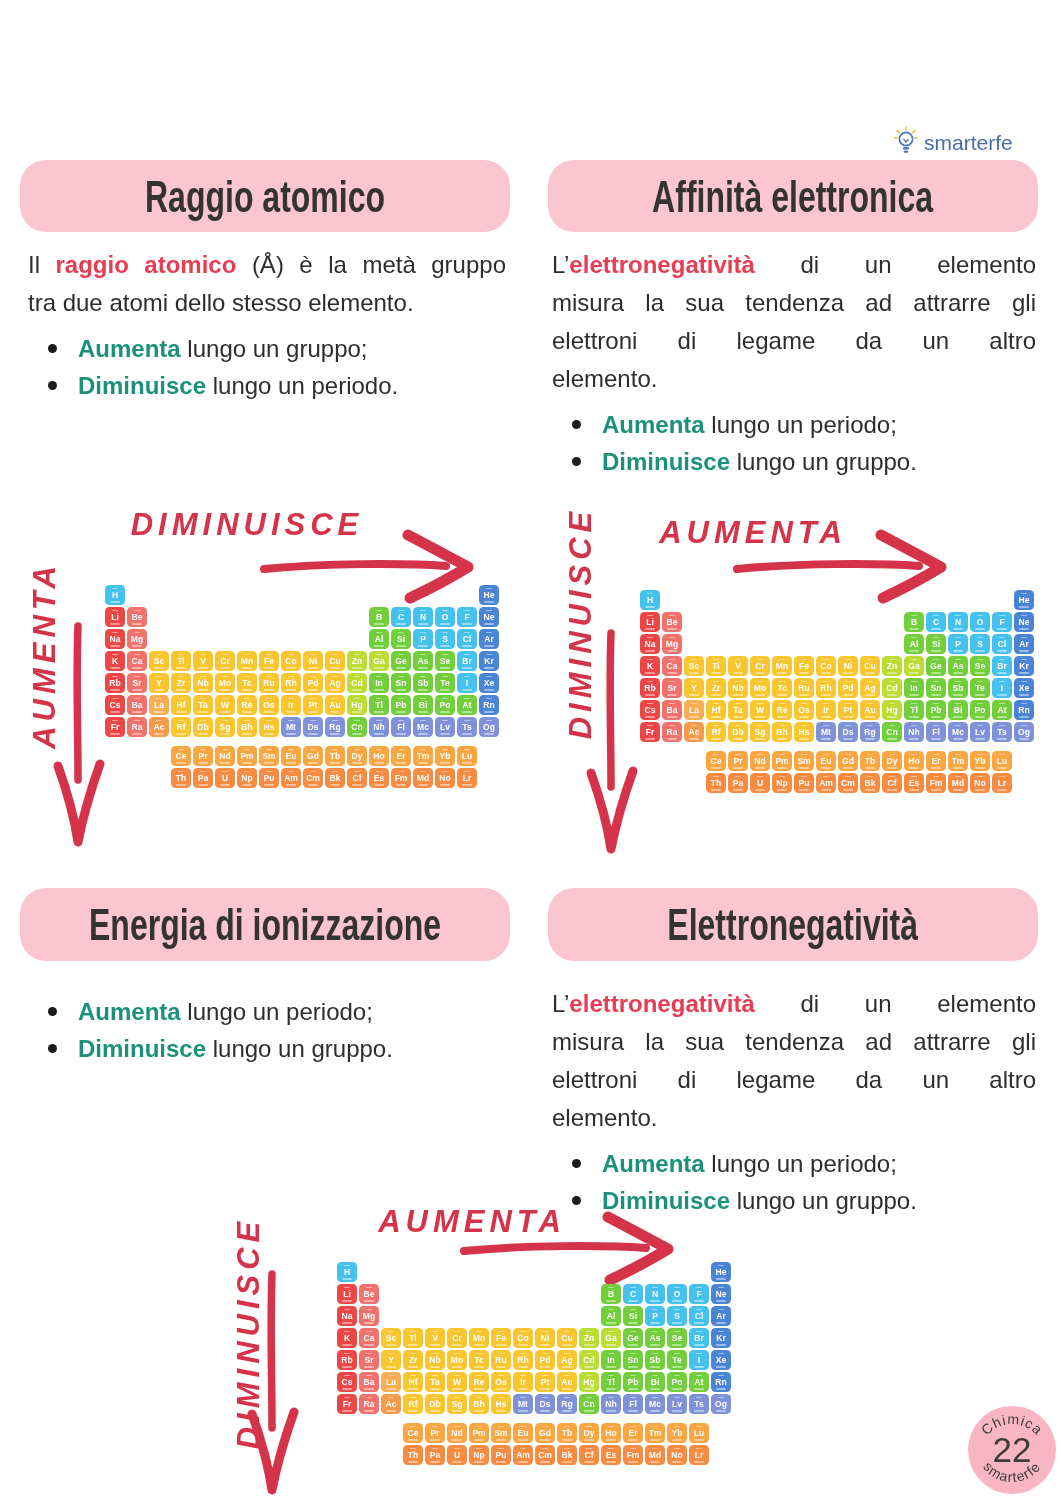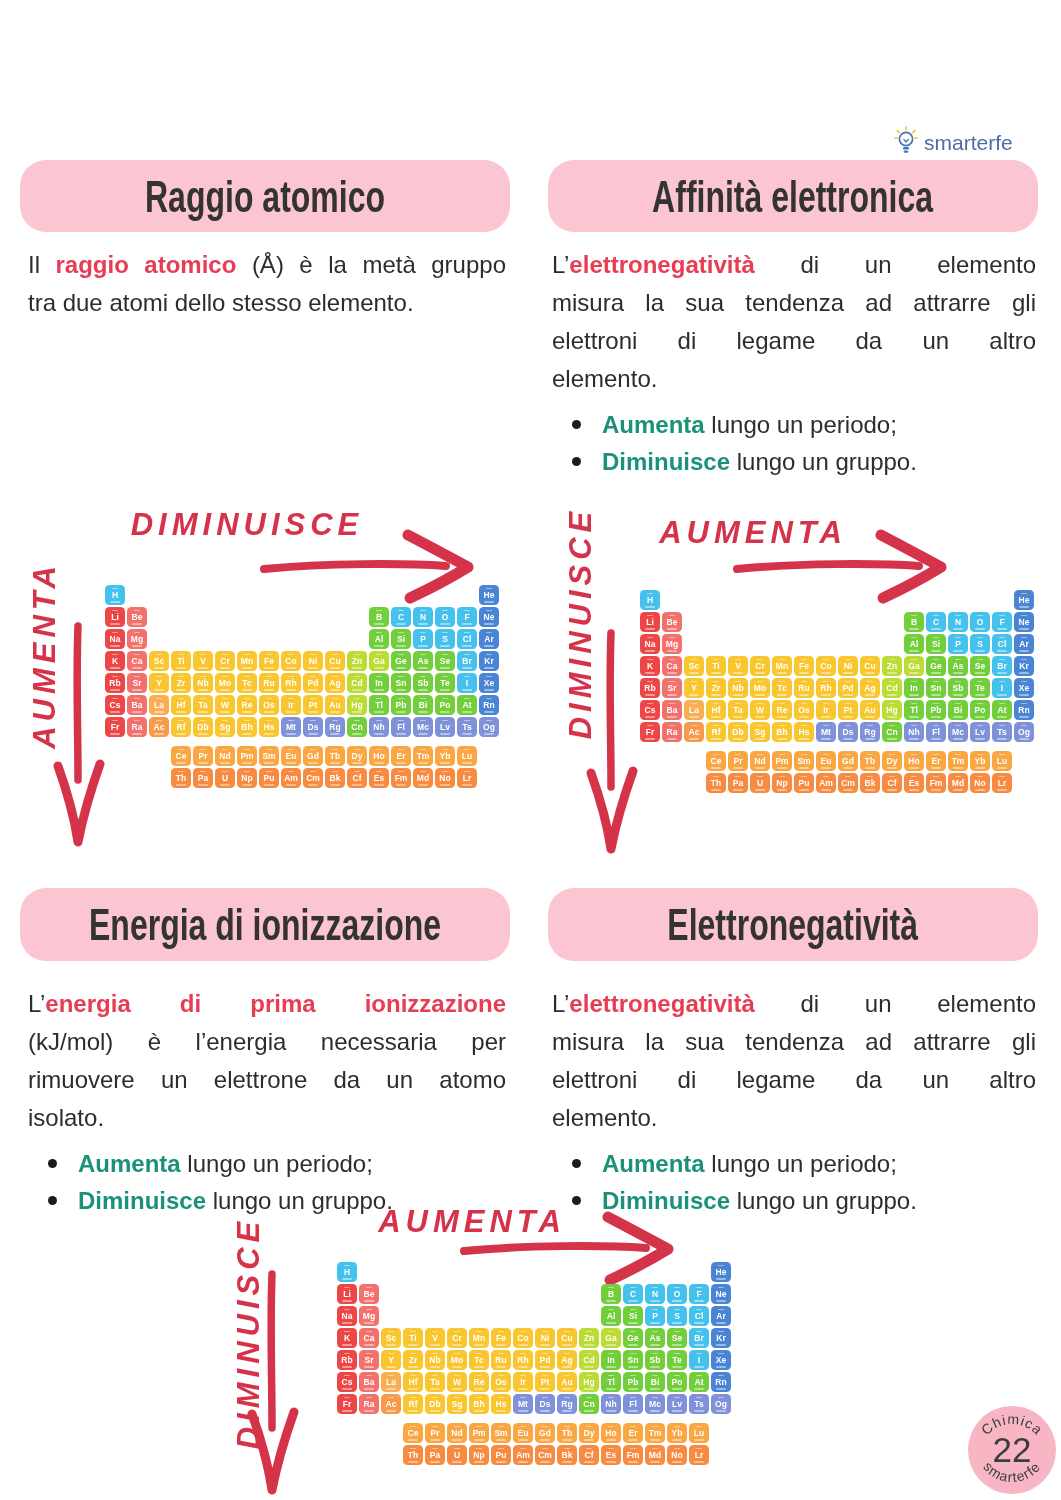--- a/index.html
+++ b/index.html
@@ -98,42 +98,40 @@
   </div>
   <div class="sec-header" style="left:548px;top:888px;width:490px;height:73px;">
     <div class="sec-title">Elettronegatività</div>
   </div>
 
   <div class="body-block" style="left:28px;top:246px;width:478px;">
     <div class="para">
         <div class="paraline"><span>Il </span><span class="kw-red">raggio atomico</span><span> (Å) è la metà gruppo</span></div>
         <div class="paraline lastline"><span>tra due atomi dello stesso elemento.</span></div>
       </div>
+    <ul class="bullets">
+      <li><span class="kw-teal">Aumenta</span><span> lungo un gruppo;</span></li>
+      <li><span class="kw-teal">Diminuisce</span><span> lungo un periodo.</span></li>
+    </ul>
   </div>
 
   <div class="body-block" style="left:552px;top:246px;width:484px;">
     <div class="para">
         <div class="paraline"><span>L’</span><span class="kw-red">elettronegatività</span><span> di un elemento</span></div>
         <div class="paraline"><span>misura la sua tendenza ad attrarre gli</span></div>
         <div class="paraline"><span>elettroni di legame da un altro</span></div>
         <div class="paraline lastline"><span>elemento.</span></div>
       </div>
     <ul class="bullets">
       <li><span class="kw-teal">Aumenta</span><span> lungo un periodo;</span></li>
       <li><span class="kw-teal">Diminuisce</span><span> lungo un gruppo.</span></li>
     </ul>
   </div>
 
   <div class="body-block" style="left:28px;top:985px;width:478px;">
-    <div class="para">
-        <div class="paraline"><span>L’</span><span class="kw-red">energia di prima ionizzazione</span></div>
-        <div class="paraline"><span>(kJ/mol) è l’energia necessaria per</span></div>
-        <div class="paraline"><span>rimuovere un elettrone da un atomo</span></div>
-        <div class="paraline lastline"><span>isolato.</span></div>
-      </div>
     <ul class="bullets">
       <li><span class="kw-teal">Aumenta</span><span> lungo un periodo;</span></li>
       <li><span class="kw-teal">Diminuisce</span><span> lungo un gruppo.</span></li>
     </ul>
   </div>
 
   <div class="body-block" style="left:552px;top:985px;width:484px;">
     <div class="para">
         <div class="paraline"><span>L’</span><span class="kw-red">elettronegatività</span><span> di un elemento</span></div>
         <div class="paraline"><span>misura la sua tendenza ad attrarre gli</span></div>

